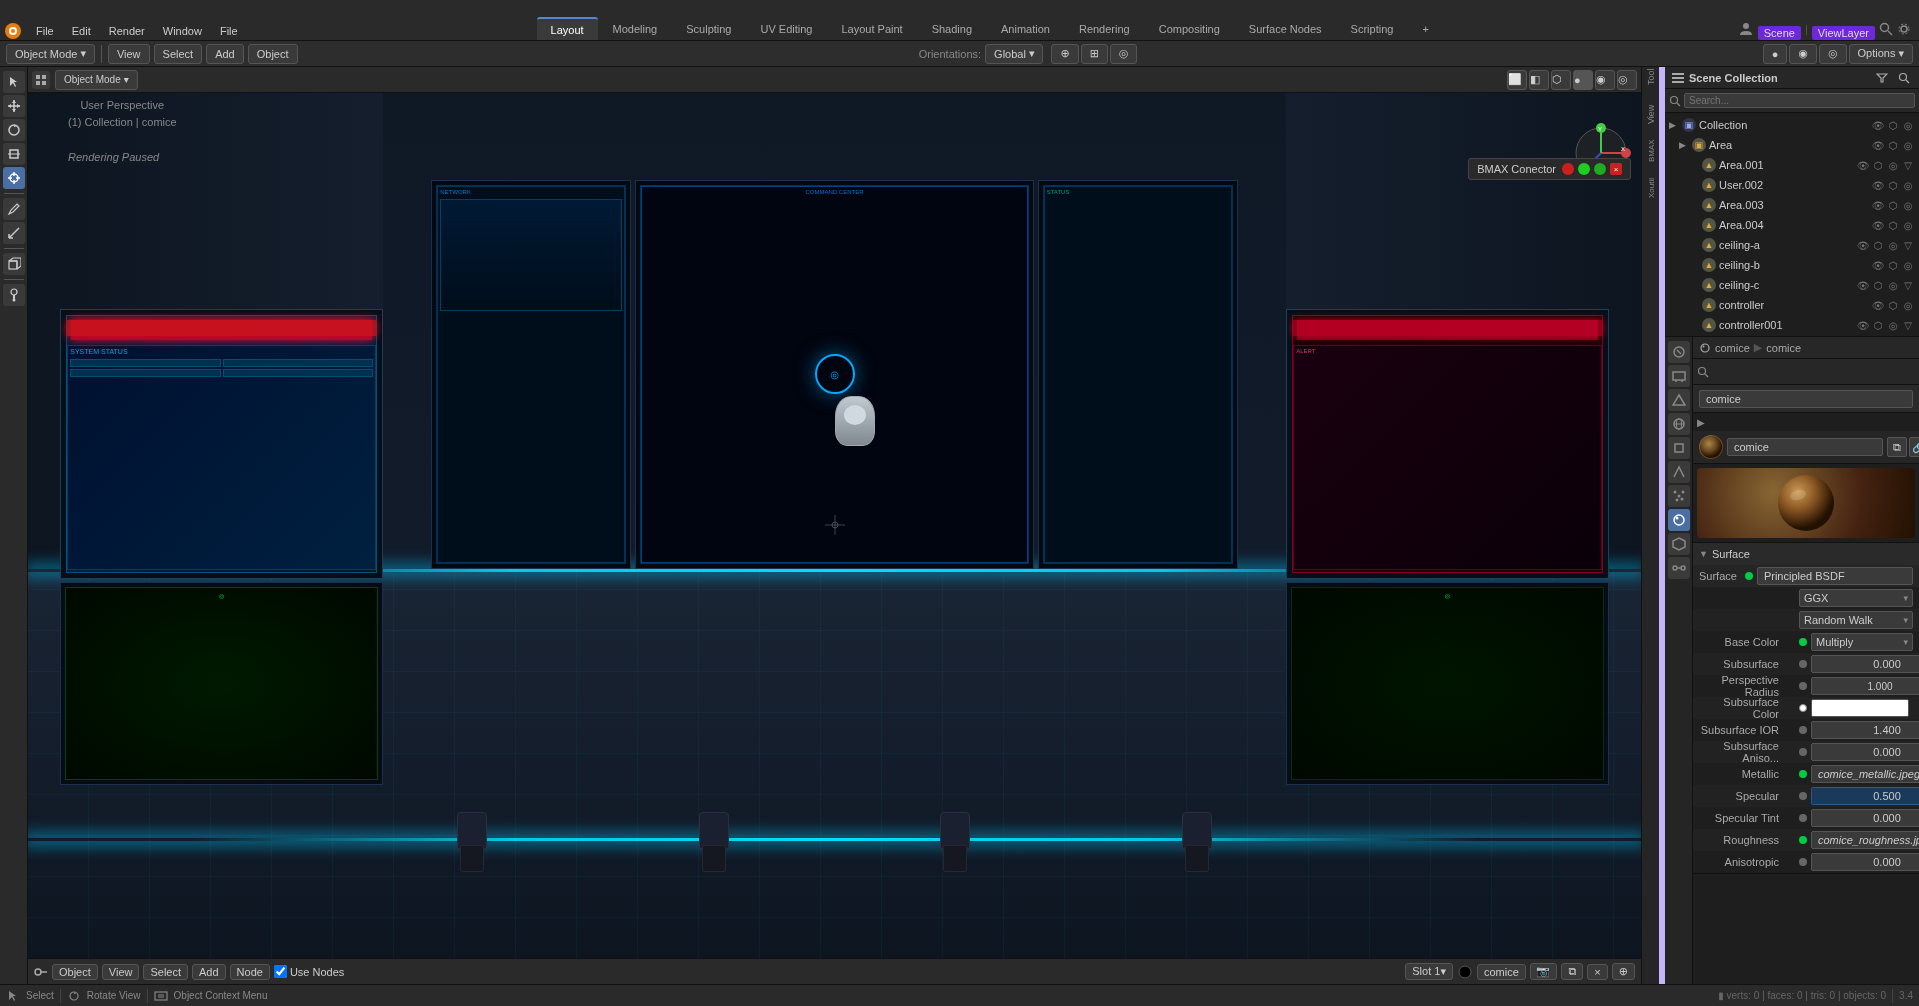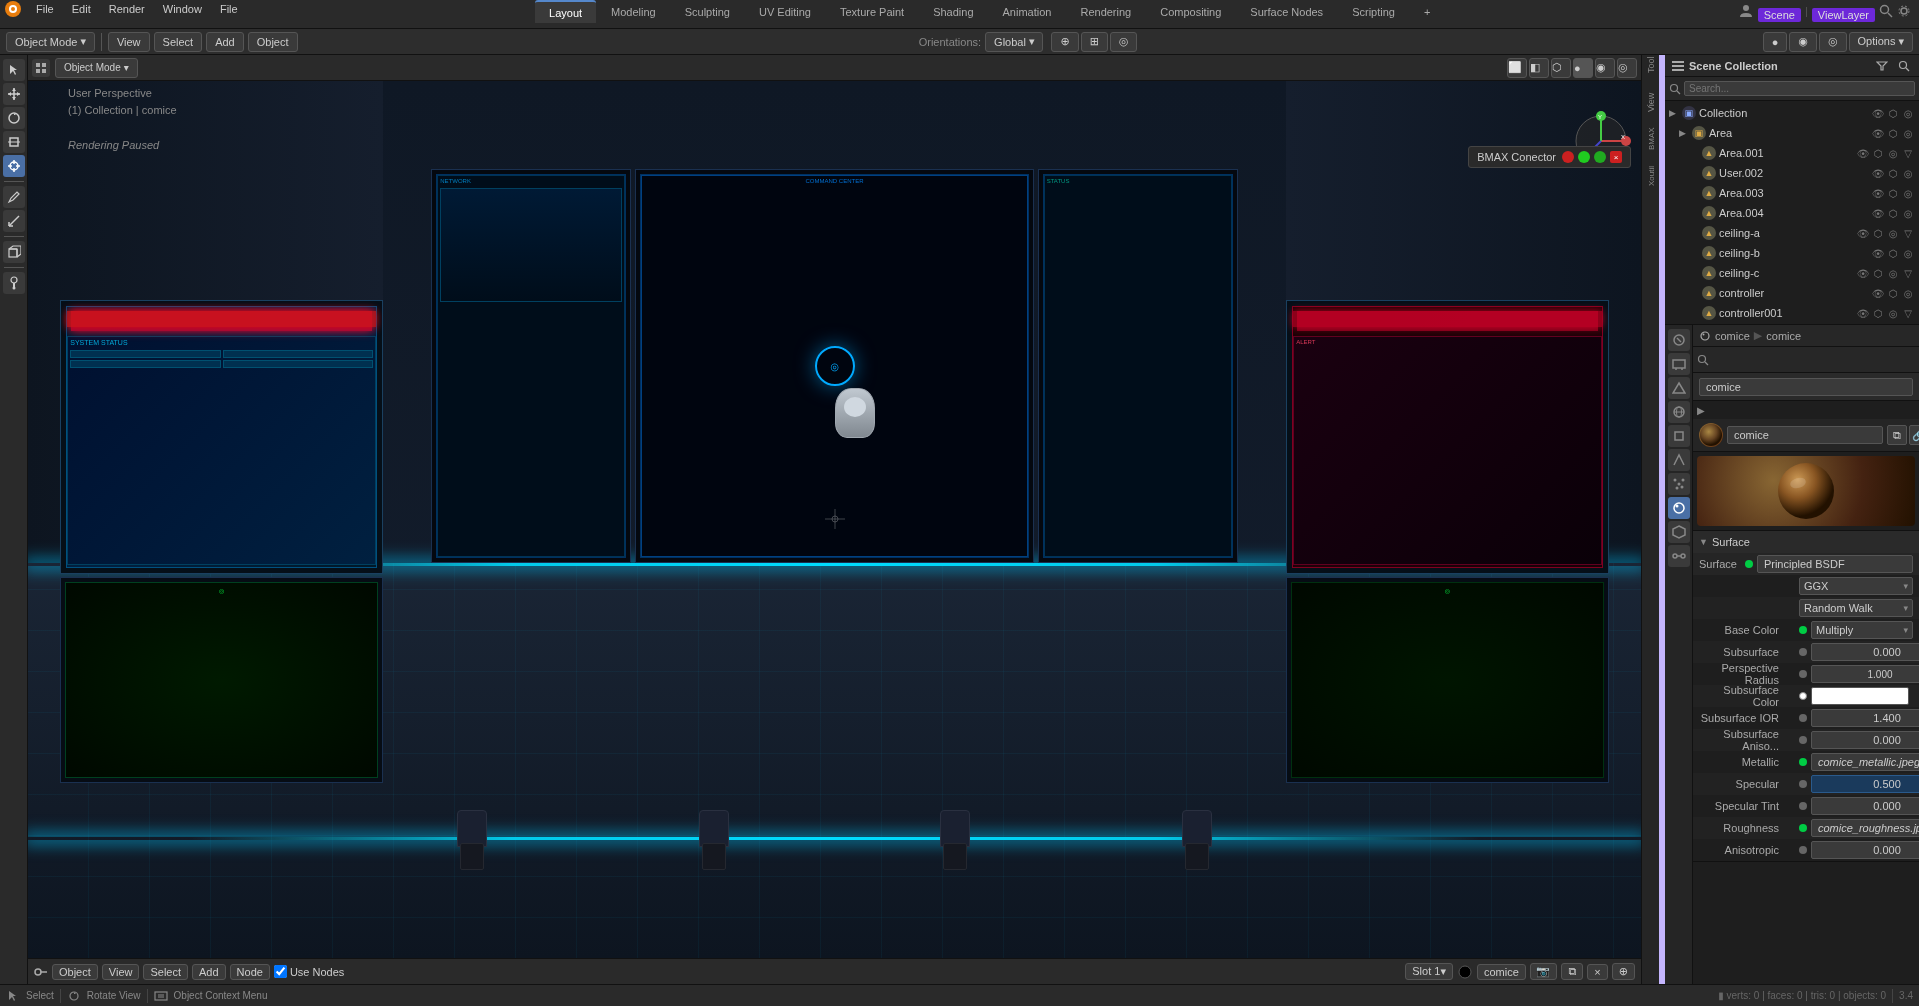--- a/index.html
+++ b/index.html
@@ -10,24 +10,24 @@
       font-size: 11px;
       width: 1919px;
       height: 1006px;
       overflow: hidden;
       display: flex;
       flex-direction: column;
     }
 
     
     .top-menu {
-      height: 29px;
+      height: 41px;
       background: #2a2a2a;
       display: flex;
-      align-items: flex-start;
+      align-items: flex-end;
       border-bottom: 1px solid #111;
       flex-shrink: 0;
     }
     .top-menu-left {
       display: flex;
       align-items: center;
       gap: 2px;
       padding: 0 4px;
     }
     .blender-logo {
@@ -357,20 +357,21 @@
       background: #151820;
       border: 1px solid #252830;
       border-radius: 2px;
     }
 
     
     .viewport-overlay {
       position: absolute;
       inset: 0;
       pointer-events: none;
+      text-align: center;
     }
     .vp-breadcrumb {
       position: absolute;
       top: 4px;
       left: 40px;
       color: #aaa;
       font-size: 11px;
       line-height: 1.5;
     }
     .vp-breadcrumb-line { color: #888; }
@@ -925,21 +926,21 @@
     <span class="top-menu-item">Edit</span>
     <span class="top-menu-item">Render</span>
     <span class="top-menu-item">Window</span>
     <span class="top-menu-item">File</span>
   </div>
   <div class="top-menu-tabs">
     <span class="top-tab active">Layout</span>
     <span class="top-tab">Modeling</span>
     <span class="top-tab">Sculpting</span>
     <span class="top-tab">UV Editing</span>
-    <span class="top-tab">Texture Paint</span>
+    <span class="top-tab">Layout Paint</span>
     <span class="top-tab">Shading</span>
     <span class="top-tab">Animation</span>
     <span class="top-tab">Rendering</span>
     <span class="top-tab">Compositing</span>
     <span class="top-tab">Surface Nodes</span>
     <span class="top-tab">Scripting</span>
     <span class="top-tab">+</span>
   </div>
   <div class="top-menu-right">
     <svg width="16" height="16" viewBox="0 0 16 16">

